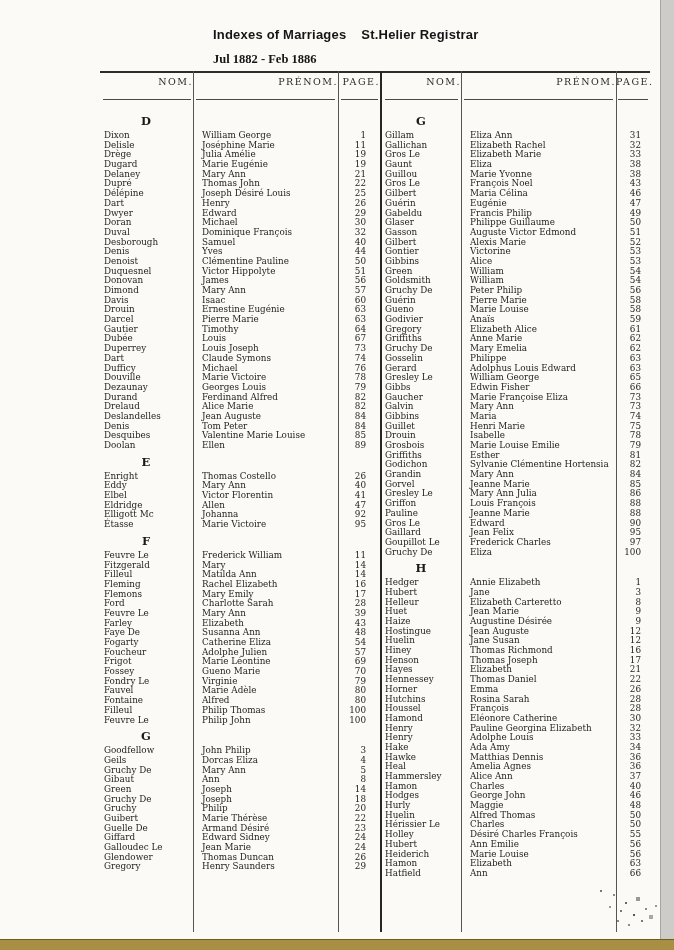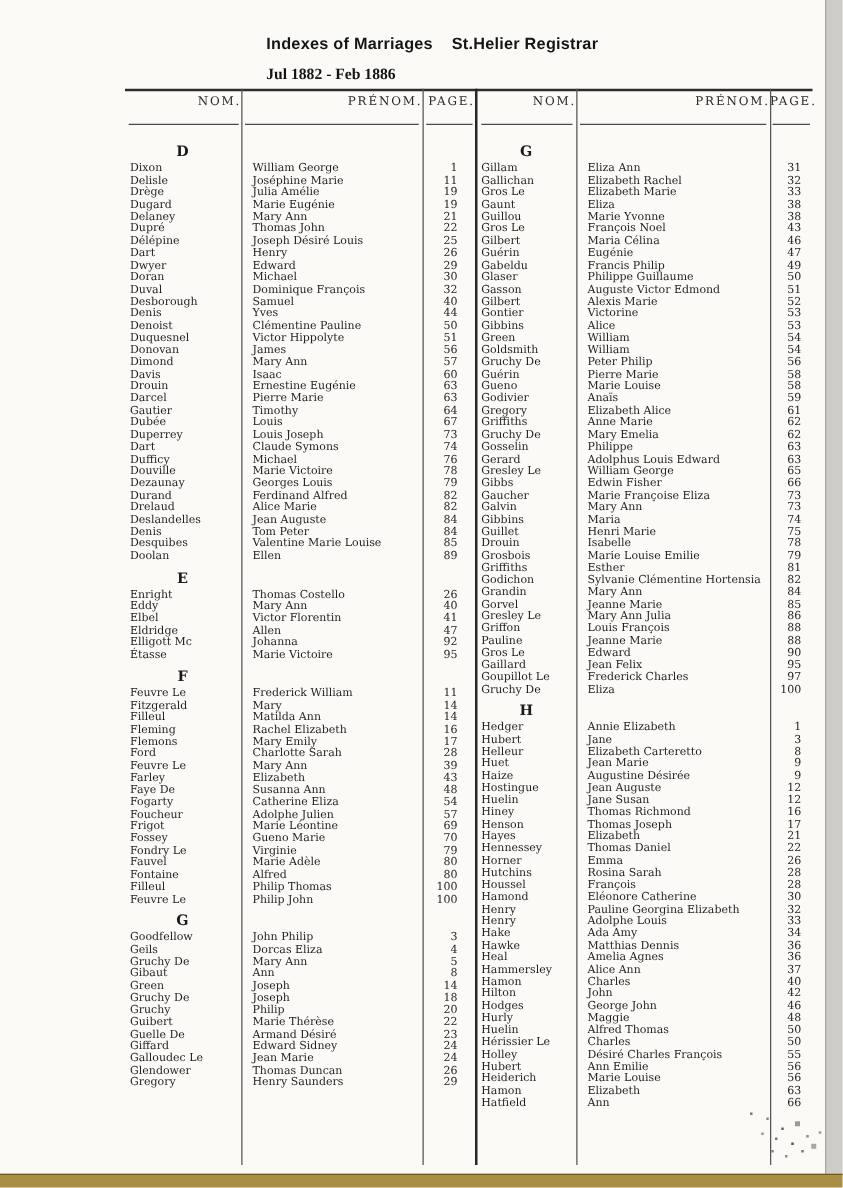--- a/index.html
+++ b/index.html
@@ -775,25 +775,20 @@
       <span class="cell nom">Hammersley</span>
       <span class="cell prenom">Alice Ann</span>
       <span class="cell page">37</span>
     </div>
     <div class="row">
       <span class="cell nom">Hamon</span>
       <span class="cell prenom">Charles</span>
       <span class="cell page">40</span>
     </div>
     <div class="row">
-      <span class="cell nom">Hilton</span>
-      <span class="cell prenom">John</span>
-      <span class="cell page">42</span>
-    </div>
-    <div class="row">
       <span class="cell nom">Hodges</span>
       <span class="cell prenom">George John</span>
       <span class="cell page">46</span>
     </div>
     <div class="row">
       <span class="cell nom">Hurly</span>
       <span class="cell prenom">Maggie</span>
       <span class="cell page">48</span>
     </div>
     <div class="row">

